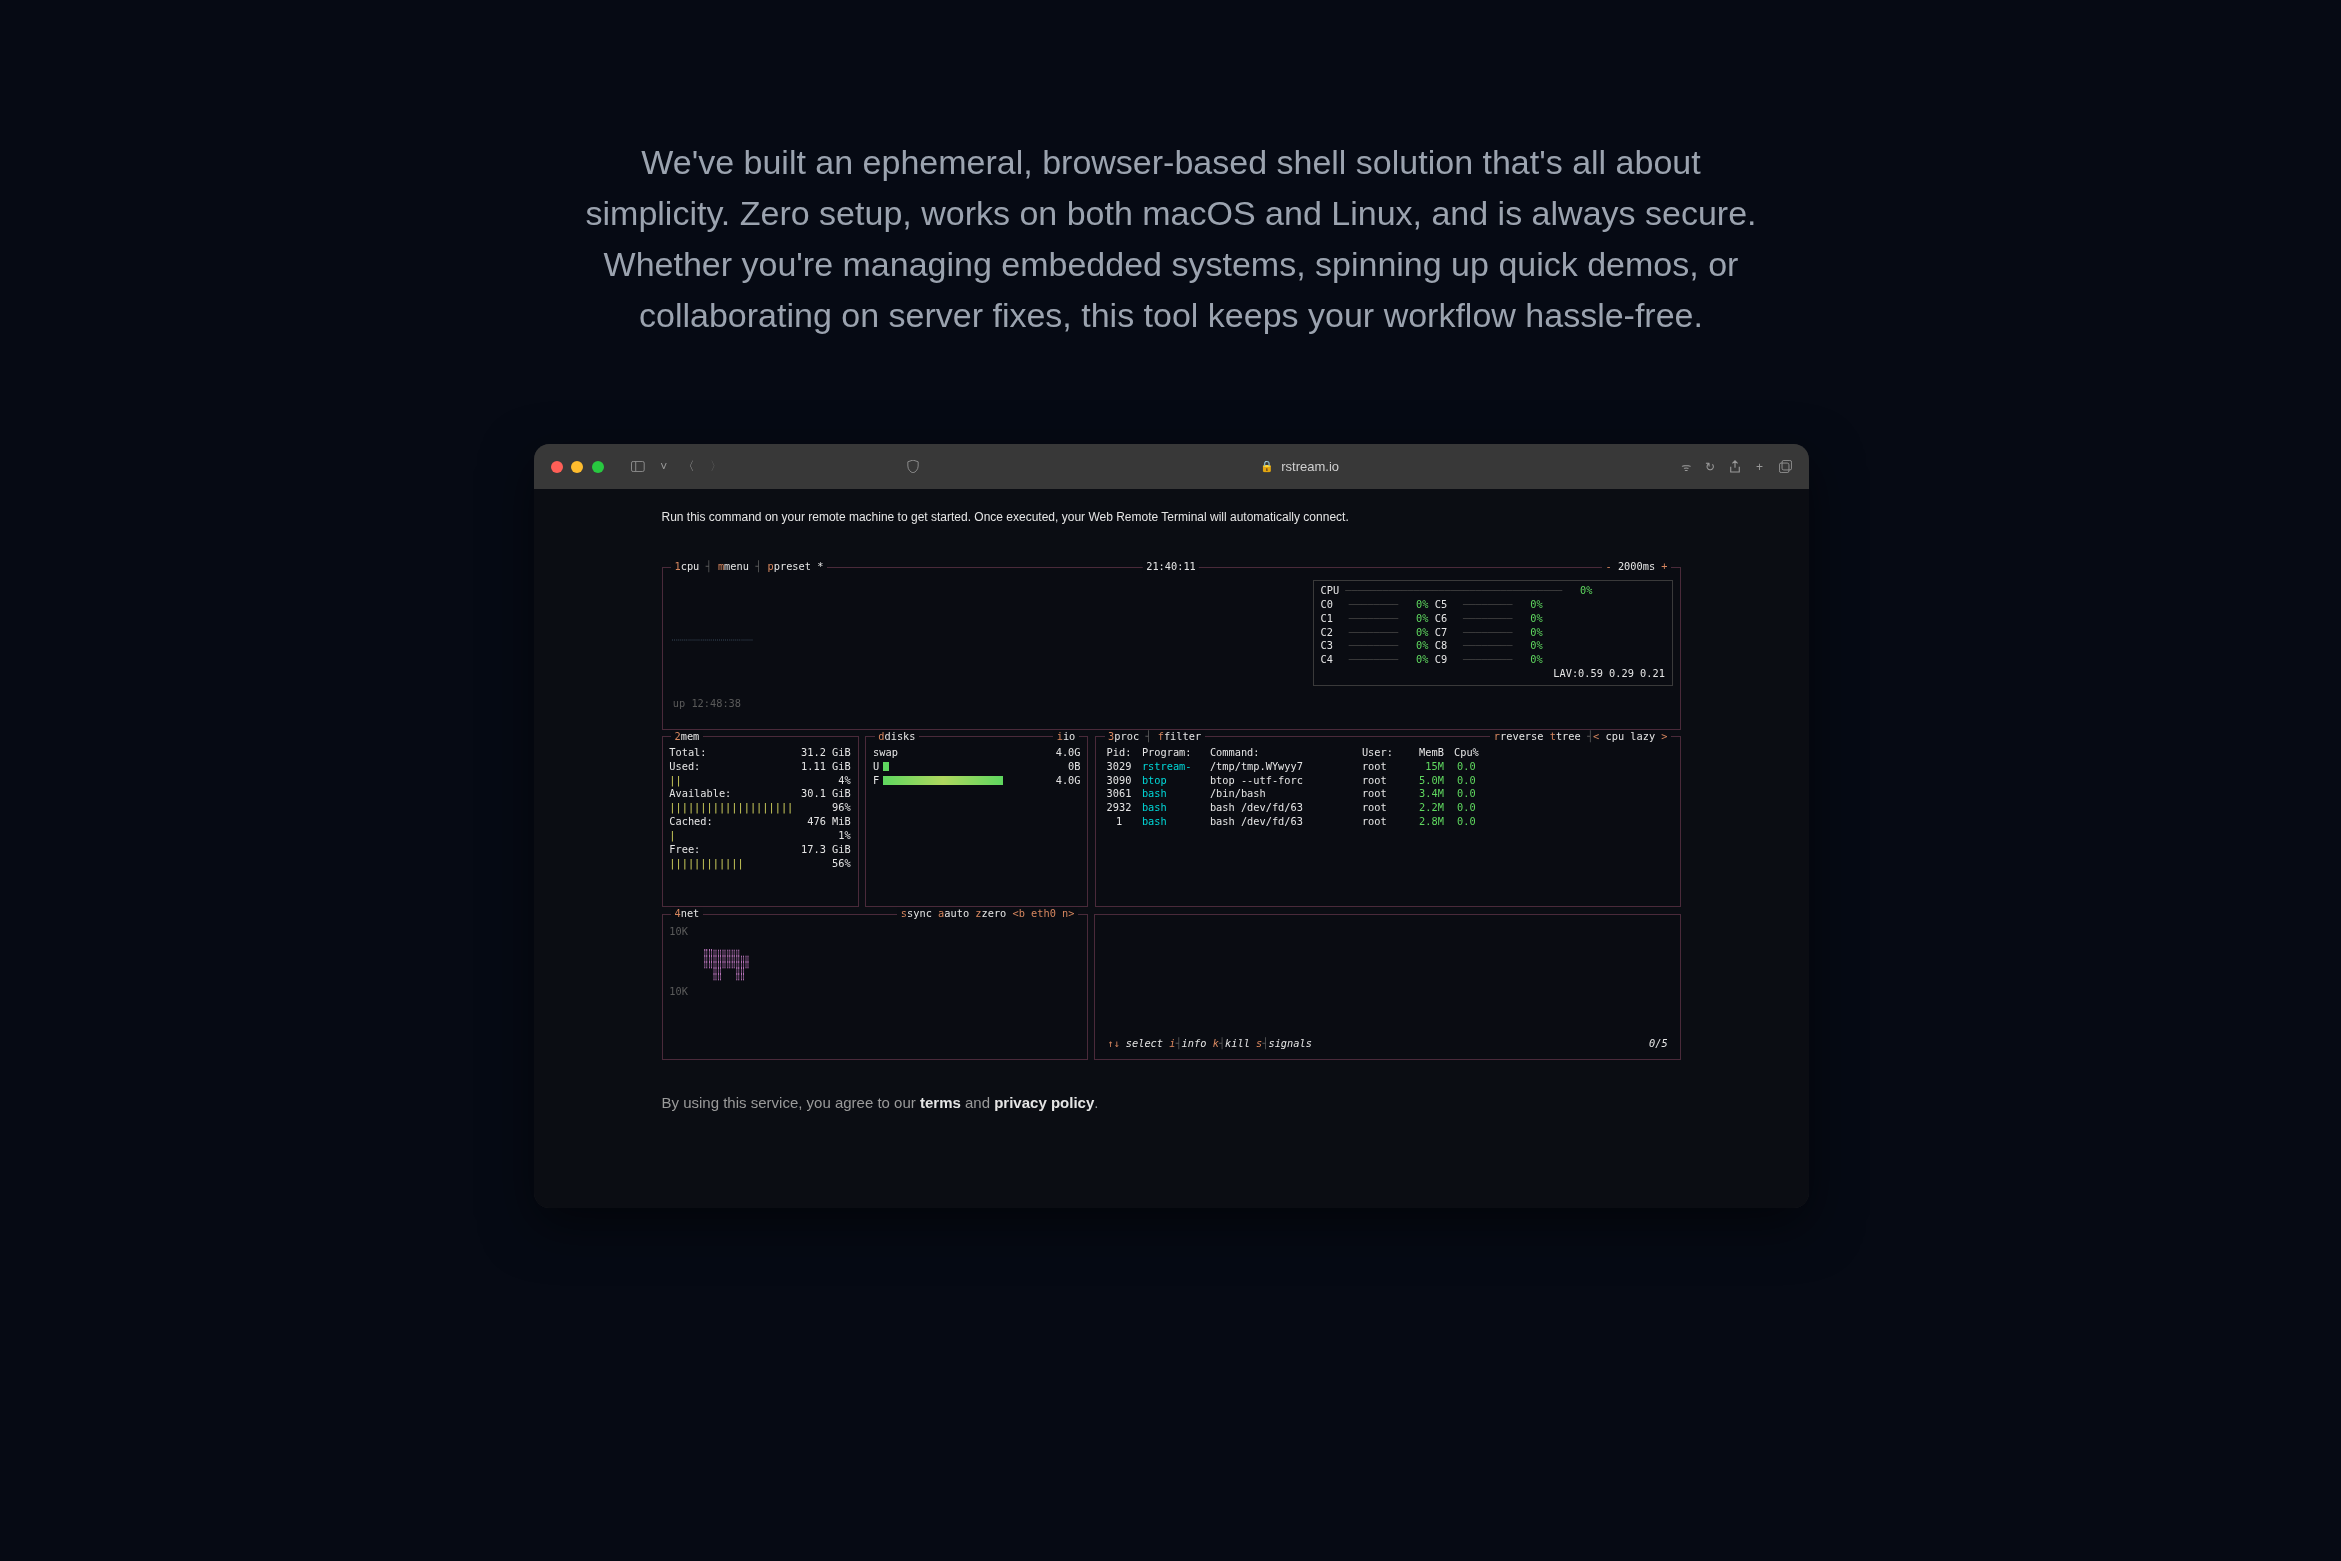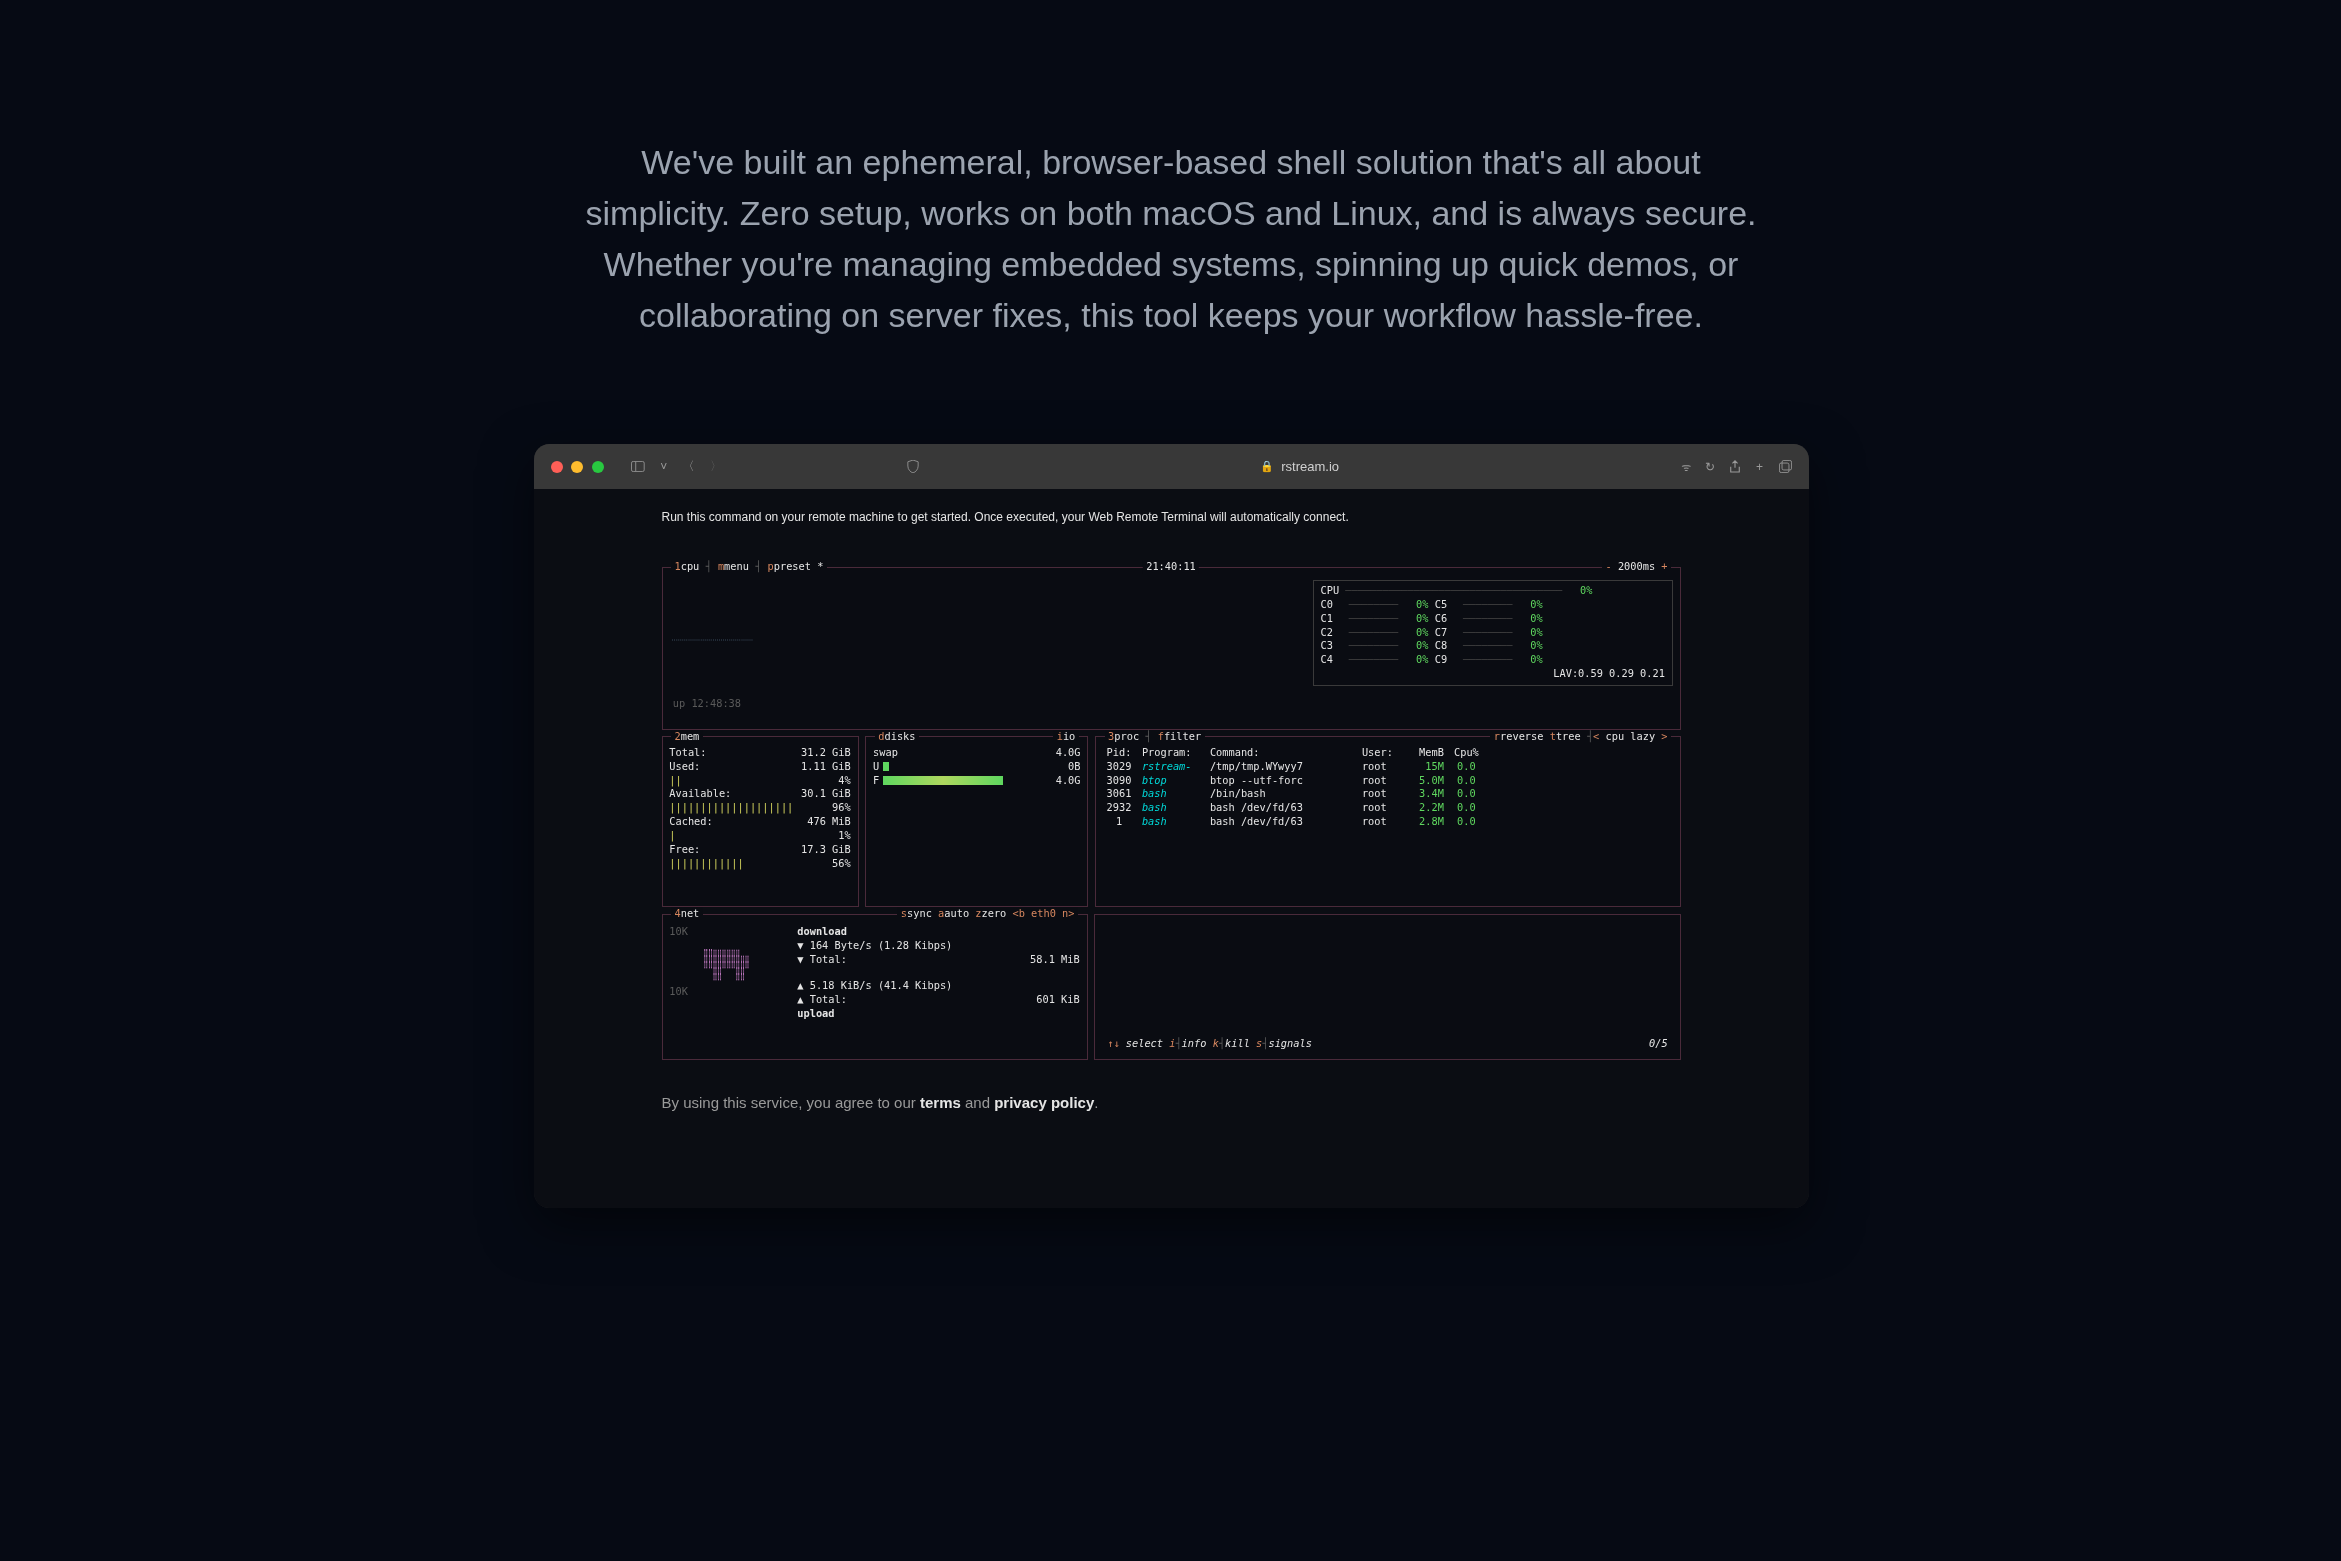--- a/index.html
+++ b/index.html
@@ -92,21 +92,21 @@
   top: -7.7px;
   left: 8.6px;
   background: #0a0c12;
   padding: 0 3.4px;
   font-size: 10.3px;
 }
 .panel-title-right {
   position: absolute; top: -7.7px; right: 8.6px;
   background: #0a0c12; padding: 0 3.4px; font-size: 10.3px;
 }
-.c-cyan { color: #00d7d7; font-style: italic; }
+.c-cyan { color: #00d7d7; }
 .c-orange { color: #d7875f; }
 .c-green { color: #5fd75f; }
 .c-white { color: #e5e5e5; }
 .c-dim { color: #5a5a5a; }
 .row-cpu { height: 163px; }
 .panel-cpu { flex: 1; }
 .cpu-inner {
   position: absolute; right: 6.8px; top: 12px;
   border: 0.9px solid #3a3a3a; padding: 3.4px 6.8px; width: 360px;
   font-size: 10.3px;
@@ -309,29 +309,20 @@
               <span> </span><span class="c-orange">z</span><span class="c-white">zero</span>
               <span> </span><span class="c-orange">&lt;b eth0 n&gt;</span>
             </span>
             <div style="height:6.8px"></div>
             <div class="net-body">
               <div class="net-left">
                 <div>10K</div>
                 <div class="graph-dots2" style="margin:5.1px 0 5.1px 34px">⣀⣀<br>⣿⣿⣿⣿⣿⣿⣿⣿<br>⣿⣿⣿⣿⣿⣿⣿⣿⣿⣿<br>⣿⣿⣿⣿⣿⣿⣿⣿⣿⣿<br>⠀⠀⣿⣿⠀⠀⠀⣿⣿<br>⠀⠀⣿⣿⠀⠀⠀⣿⣿</div>
                 <div>10K</div>
               </div>
-              <div class="net-right c-white">
-                <div style="font-weight:bold">download</div>
-                <div>▼ 164 Byte/s (1.28 Kibps)</div>
-                <div class="kv"><span>▼ Total:</span><span>58.1 MiB</span></div>
-                <div style="height:12px"></div>
-                <div>▲ 5.18 KiB/s (41.4 Kibps)</div>
-                <div class="kv"><span>▲ Total:</span><span>601 KiB</span></div>
-                <div style="font-weight:bold">upload</div>
-              </div>
             </div>
           </div>
           <div class="panel panel-select">
             <div class="sel-bar">
               <span>
                 <span class="c-orange">↑↓ </span><span class="c-white">select</span>
                 <span> </span><span class="c-orange">i</span><span class="c-dim">┤</span><span class="c-white">info</span>
                 <span> </span><span class="c-orange">k</span><span class="c-dim">┤</span><span class="c-white">kill</span>
                 <span> </span><span class="c-orange">s</span><span class="c-dim">┤</span><span class="c-white">signals</span>
               </span>

